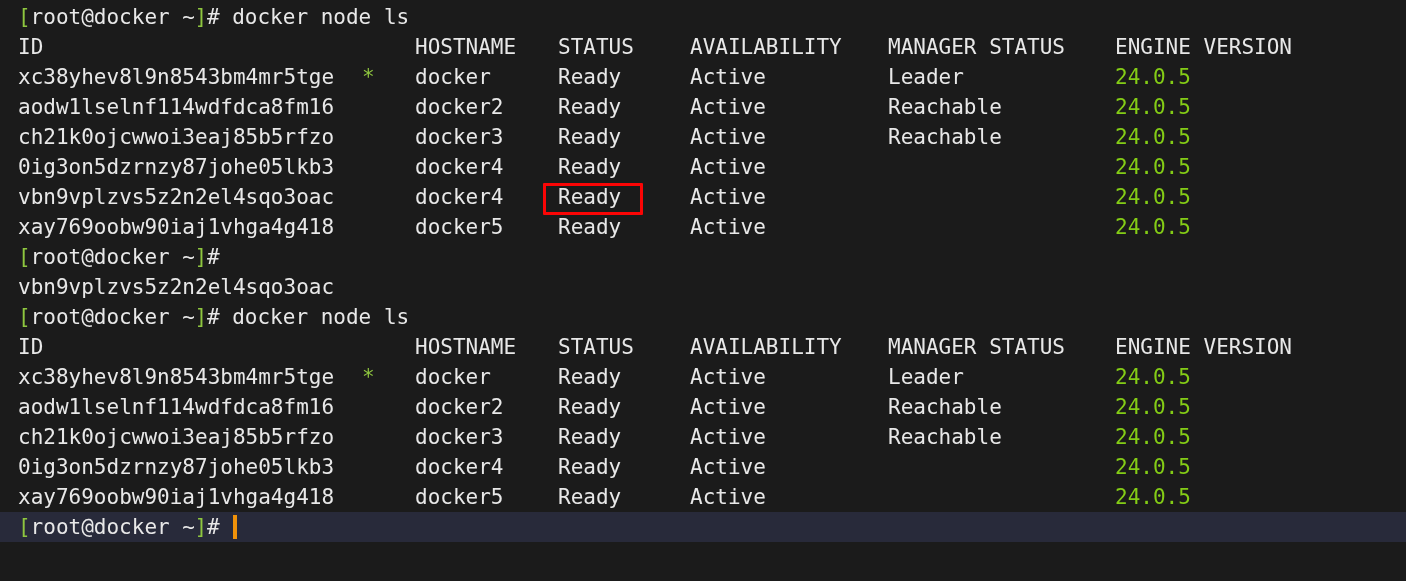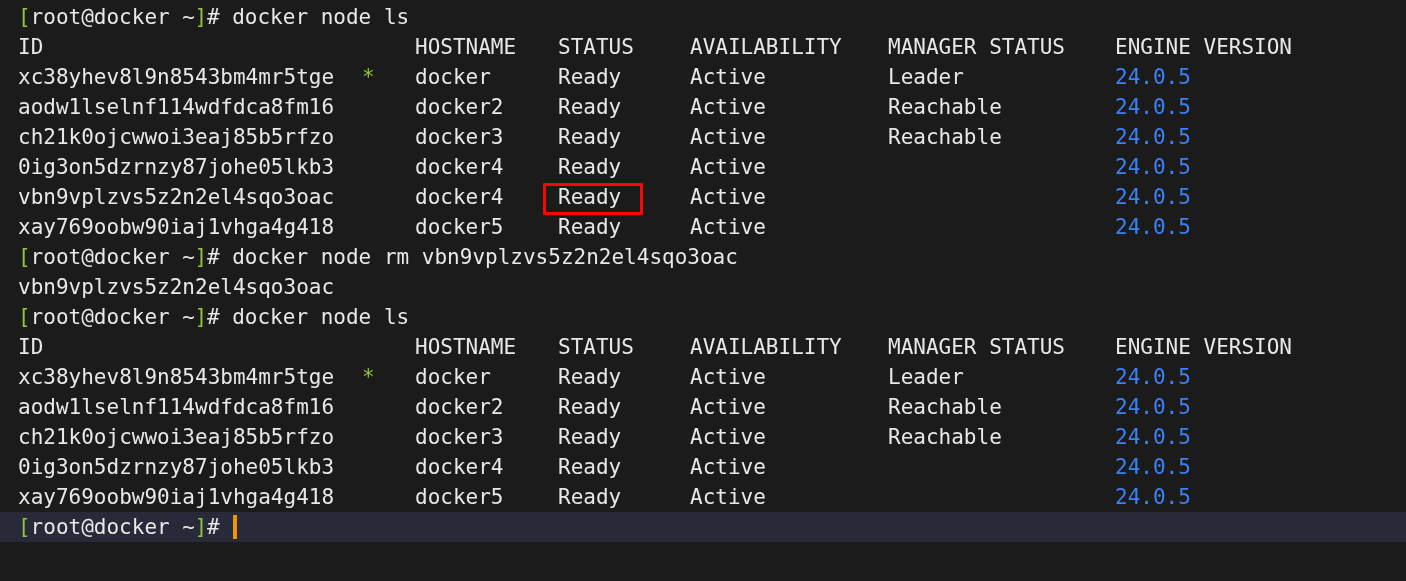--- a/index.html
+++ b/index.html
@@ -29,21 +29,21 @@
   .line.active {
     background: #282a3a;
   }
   .cell {
     position: absolute;
     white-space: pre;
     top: 0;
     height: 30px;
   }
   .green  { color: #8ec63f; }
-  .purple { color: #3b82f6; }
+  .purple { color: #84cc16; }
   .white  { color: #e8e8e8; }
   .star   { color: #8ec63f; }
   .cursor {
     position: absolute;
     width: 4px;
     height: 24px;
     top: 3px;
     background: #f0920a;
   }
   .redbox {
@@ -59,21 +59,21 @@
 
 <div id="terminal">
     <div class="line" style="top: 2px;"><span class="cell green" style="left: 18px;">[</span><span class="cell white" style="left: 30.6px;">root@docker ~</span><span class="cell green" style="left: 194.4px;">]</span><span class="cell white" style="left: 207px;">#</span><span class="cell white" style="left: 232.2px;">docker node ls</span></div>
     <div class="line" style="top: 32px;"><span class="cell white" style="left: 18px;">ID</span><span class="cell white" style="left: 415px;">HOSTNAME</span><span class="cell white" style="left: 558px;">STATUS</span><span class="cell white" style="left: 690px;">AVAILABILITY</span><span class="cell white" style="left: 888px;">MANAGER STATUS</span><span class="cell white" style="left: 1115px;">ENGINE VERSION</span></div>
     <div class="line" style="top: 62px;"><span class="cell white" style="left: 18px;">xc38yhev8l9n8543bm4mr5tge</span><span class="cell star" style="left: 362px;">*</span><span class="cell white" style="left: 415px;">docker</span><span class="cell white" style="left: 558px;">Ready</span><span class="cell white" style="left: 690px;">Active</span><span class="cell white" style="left: 888px;">Leader</span><span class="cell purple" style="left: 1115px;">24.0.5</span></div>
     <div class="line" style="top: 92px;"><span class="cell white" style="left: 18px;">aodw1lselnf114wdfdca8fm16</span><span class="cell white" style="left: 415px;">docker2</span><span class="cell white" style="left: 558px;">Ready</span><span class="cell white" style="left: 690px;">Active</span><span class="cell white" style="left: 888px;">Reachable</span><span class="cell purple" style="left: 1115px;">24.0.5</span></div>
     <div class="line" style="top: 122px;"><span class="cell white" style="left: 18px;">ch21k0ojcwwoi3eaj85b5rfzo</span><span class="cell white" style="left: 415px;">docker3</span><span class="cell white" style="left: 558px;">Ready</span><span class="cell white" style="left: 690px;">Active</span><span class="cell white" style="left: 888px;">Reachable</span><span class="cell purple" style="left: 1115px;">24.0.5</span></div>
     <div class="line" style="top: 152px;"><span class="cell white" style="left: 18px;">0ig3on5dzrnzy87johe05lkb3</span><span class="cell white" style="left: 415px;">docker4</span><span class="cell white" style="left: 558px;">Ready</span><span class="cell white" style="left: 690px;">Active</span><span class="cell purple" style="left: 1115px;">24.0.5</span></div>
     <div class="line" style="top: 182px;"><span class="cell white" style="left: 18px;">vbn9vplzvs5z2n2el4sqo3oac</span><span class="cell white" style="left: 415px;">docker4</span><span class="cell white" style="left: 558px;">Ready</span><span class="cell white" style="left: 690px;">Active</span><span class="cell purple" style="left: 1115px;">24.0.5</span></div>
     <div class="line" style="top: 212px;"><span class="cell white" style="left: 18px;">xay769oobw90iaj1vhga4g418</span><span class="cell white" style="left: 415px;">docker5</span><span class="cell white" style="left: 558px;">Ready</span><span class="cell white" style="left: 690px;">Active</span><span class="cell purple" style="left: 1115px;">24.0.5</span></div>
-    <div class="line" style="top: 242px;"><span class="cell green" style="left: 18px;">[</span><span class="cell white" style="left: 30.6px;">root@docker ~</span><span class="cell green" style="left: 194.4px;">]</span><span class="cell white" style="left: 207px;">#</span><span class="cell white" style="left: 232.2px;">docker node rm vbn9vplzvs5z2n2el4sqo3oac</span></div>
+    <div class="line" style="top: 242px;"><span class="cell green" style="left: 18px;">[</span><span class="cell white" style="left: 30.6px;">root@docker ~</span><span class="cell green" style="left: 194.4px;">]</span><span class="cell white" style="left: 207px;">#</span></div>
     <div class="line" style="top: 272px;"><span class="cell white" style="left: 18px;">vbn9vplzvs5z2n2el4sqo3oac</span></div>
     <div class="line" style="top: 302px;"><span class="cell green" style="left: 18px;">[</span><span class="cell white" style="left: 30.6px;">root@docker ~</span><span class="cell green" style="left: 194.4px;">]</span><span class="cell white" style="left: 207px;">#</span><span class="cell white" style="left: 232.2px;">docker node ls</span></div>
     <div class="line" style="top: 332px;"><span class="cell white" style="left: 18px;">ID</span><span class="cell white" style="left: 415px;">HOSTNAME</span><span class="cell white" style="left: 558px;">STATUS</span><span class="cell white" style="left: 690px;">AVAILABILITY</span><span class="cell white" style="left: 888px;">MANAGER STATUS</span><span class="cell white" style="left: 1115px;">ENGINE VERSION</span></div>
     <div class="line" style="top: 362px;"><span class="cell white" style="left: 18px;">xc38yhev8l9n8543bm4mr5tge</span><span class="cell star" style="left: 362px;">*</span><span class="cell white" style="left: 415px;">docker</span><span class="cell white" style="left: 558px;">Ready</span><span class="cell white" style="left: 690px;">Active</span><span class="cell white" style="left: 888px;">Leader</span><span class="cell purple" style="left: 1115px;">24.0.5</span></div>
     <div class="line" style="top: 392px;"><span class="cell white" style="left: 18px;">aodw1lselnf114wdfdca8fm16</span><span class="cell white" style="left: 415px;">docker2</span><span class="cell white" style="left: 558px;">Ready</span><span class="cell white" style="left: 690px;">Active</span><span class="cell white" style="left: 888px;">Reachable</span><span class="cell purple" style="left: 1115px;">24.0.5</span></div>
     <div class="line" style="top: 422px;"><span class="cell white" style="left: 18px;">ch21k0ojcwwoi3eaj85b5rfzo</span><span class="cell white" style="left: 415px;">docker3</span><span class="cell white" style="left: 558px;">Ready</span><span class="cell white" style="left: 690px;">Active</span><span class="cell white" style="left: 888px;">Reachable</span><span class="cell purple" style="left: 1115px;">24.0.5</span></div>
     <div class="line" style="top: 452px;"><span class="cell white" style="left: 18px;">0ig3on5dzrnzy87johe05lkb3</span><span class="cell white" style="left: 415px;">docker4</span><span class="cell white" style="left: 558px;">Ready</span><span class="cell white" style="left: 690px;">Active</span><span class="cell purple" style="left: 1115px;">24.0.5</span></div>
     <div class="line" style="top: 482px;"><span class="cell white" style="left: 18px;">xay769oobw90iaj1vhga4g418</span><span class="cell white" style="left: 415px;">docker5</span><span class="cell white" style="left: 558px;">Ready</span><span class="cell white" style="left: 690px;">Active</span><span class="cell purple" style="left: 1115px;">24.0.5</span></div>
     <div class="line active" style="top: 512px;"><span class="cell green" style="left: 18px;">[</span><span class="cell white" style="left: 30.6px;">root@docker ~</span><span class="cell green" style="left: 194.4px;">]</span><span class="cell white" style="left: 207px;">#</span></div>
     <div class="cursor" style="left: 233.2px; top: 515px;"></div>

